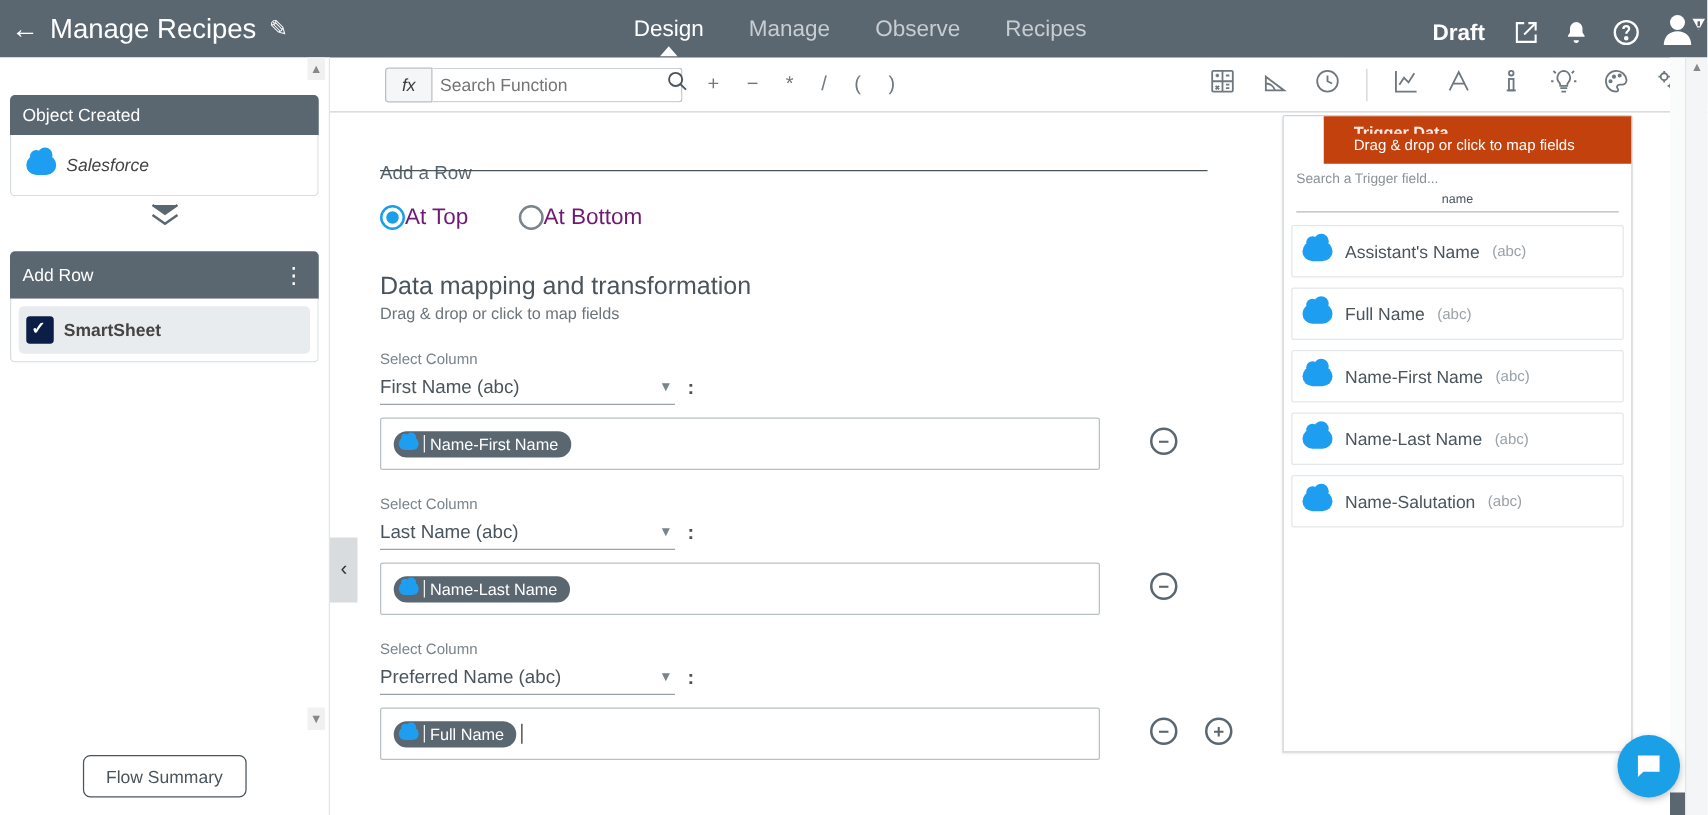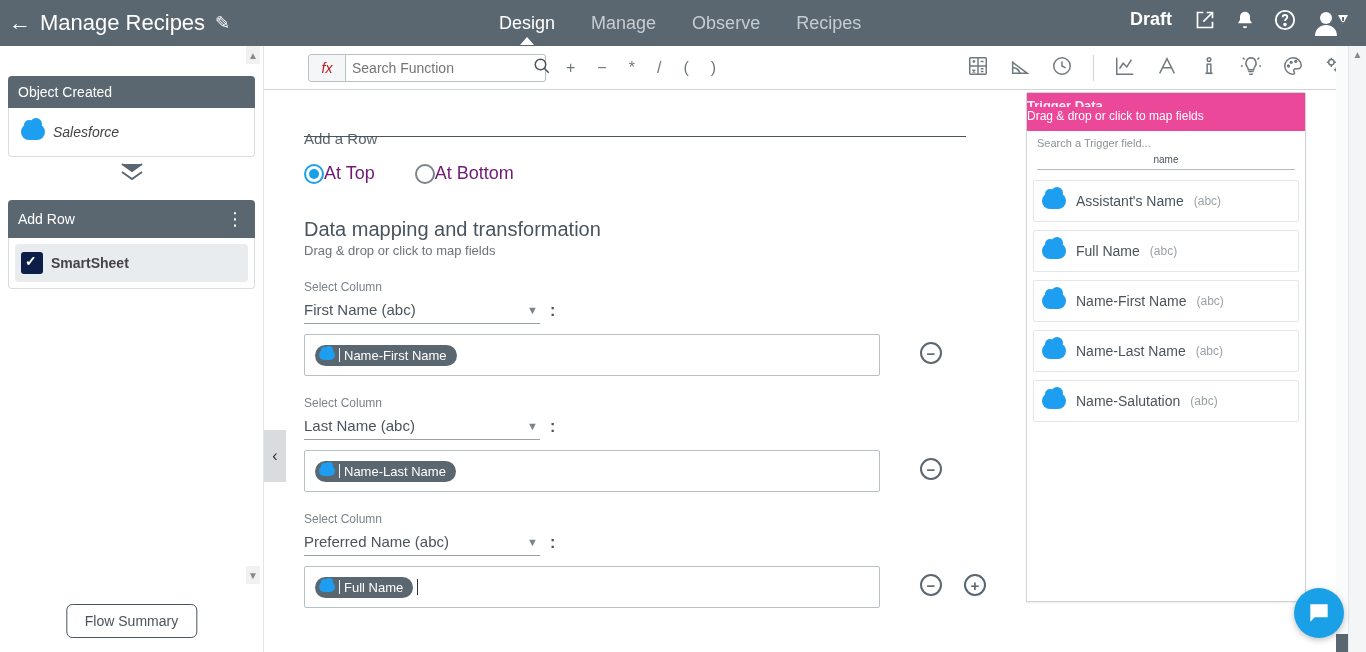--- a/index.html
+++ b/index.html
@@ -5,21 +5,21 @@
   * { box-sizing: border-box; margin: 0; padding: 0; font-family: -apple-system, BlinkMacSystemFont, "Segoe UI", Arial, sans-serif; }
   html, body { width: 1366px; height: 652px; overflow: hidden; background: #fff; }
   .topbar { height: 46px; background: #5b6770; display: flex; align-items: center; color: #fff; }
   .topbar .back { width: 40px; text-align: center; font-size: 22px; cursor: pointer; }
   .topbar .title { font-size: 22px; font-weight: 400; }
   .topbar .edit-icon { margin-left: 10px; font-size: 18px; cursor: pointer; }
   .topbar .tabs { flex: 1; display: flex; justify-content: center; gap: 28px; font-size: 18px; }
   .topbar .tab { padding: 10px 4px; color: #c6cdd2; cursor: pointer; position: relative; }
   .topbar .tab.active { color: #fff; }
   .topbar .tab.active::after { content:''; position:absolute; bottom:-1px; left:50%; transform:translateX(-50%); width:0; height:0; border-left:7px solid transparent; border-right:7px solid transparent; border-bottom:8px solid #fff; }
-  .topbar .right { display:flex; align-items:flex-start; gap:18px; padding-right:18px; }
+  .topbar .right { display:flex; align-items:flex-end; gap:18px; padding-right:2px; }
   .topbar .right .draft { font-size:18px; font-weight:600; margin-right:4px;}
   .topbar .ico { width:22px; height:22px; display:inline-flex; align-items:center; justify-content:center; cursor:pointer; font-size:20px;}
   .topbar .avatar-wrap { position:relative; width:34px; height:28px;}
 
   .left-rail { position:absolute; left:0; top:46px; width:264px; bottom:0; background:#fff; border-right:1px solid #e3e6e8; padding:8px; }
   .left-rail .mini-scroll-top, .left-rail .mini-scroll-bot { position:absolute; left:246px; width:14px; height:18px; background:#f1f1f1; display:flex; align-items:center; justify-content:center; color:#888; font-size:10px;}
   .left-rail .mini-scroll-top { top:0;}
   .left-rail .mini-scroll-bot { bottom:68px;}
 
   .panel-header { background:#5b6770; color:#fff; font-size:14px; padding:8px 10px; border-radius:4px 4px 0 0; display:flex; align-items:center; justify-content:space-between;}
@@ -31,21 +31,21 @@
   .connector-arrows { text-align:center; font-size:20px; color:#5b6770; padding:6px 0 14px; }
 
   .action-item { display:flex; align-items:center; gap:8px; padding:8px 6px; background:#e9ecef; border-radius:4px; font-size:14px; color:#444;font-weight:bold;}
   .ss-icon { width:22px; height:22px; background:#0c1e47; border-radius:3px; position:relative; flex:0 0 22px;}
   .ss-icon::after { content:'✓'; color:#fff; position:absolute; top:1px; left:4px; font-size:14px; font-weight:bold;}
 
   .flow-summary { position:absolute; bottom:14px; left:50%; transform:translateX(-50%); border:1.5px solid #4a545c; color:#4a545c; background:#fff; padding:8px 18px; border-radius:6px; font-size:14px; cursor:pointer;}
 
   .main { position:absolute; left:264px; right:0; top:46px; bottom:0; overflow:hidden; }
   .fn-bar { height:44px; border-bottom:1px solid #d0d4d7; display:flex; align-items:center; padding-left:44px;}
-  .fx { width:38px; height:28px; border:1px solid #b9c0c4; border-radius:3px 0 0 3px; display:flex; align-items:center; justify-content:center; font-style:italic; color:#b91c1c; background:#f5f6f7; font-size:14px;}
+  .fx { width:38px; height:28px; border:1px solid #b9c0c4; border-radius:3px 0 0 3px; display:flex; align-items:center; justify-content:center; font-style:italic; color:#404040; background:#f5f6f7; font-size:14px;}
   .fn-search { width:200px; height:28px; border:1px solid #b9c0c4; border-left:none; border-radius:0 3px 3px 0; display:flex; align-items:center; padding:0 6px; }
   .fn-search input { flex:1; border:none; outline:none; font-size:14px; color:#555; background:transparent;}
   .fn-search .mag { color:#555; font-size:16px;}
   .ops { display:flex; gap:22px; margin-left:20px; color:#6f787e; font-size:16px;}
   .tool-icons { margin-left:auto; display:flex; gap:20px; padding-right:20px; color:#6f787e; align-items:center;}
   .tool-icons .divider { width:1px; height:26px; background:#cfd4d7; }
 
   .canvas { position:absolute; left:0; right:0; top:44px; bottom:0; padding:14px 60px 20px 40px; overflow-y:auto; color:#4a545c;}
   .bottom-line { position:absolute; left:40px; right:400px; top:46px; height:1px; background:#4a545c; }
   .add-row-label { font-size:15px; margin:26px 0 16px; color:#5a646b;}
@@ -69,21 +69,21 @@
   .chip .mini-cloud::before{content:'';position:absolute;left:2px;top:-3px;width:6px;height:6px;background:#1e9ef0;border-radius:50%;}
   .chip .mini-cloud::after{content:'';position:absolute;right:2px;top:-4px;width:8px;height:8px;background:#1e9ef0;border-radius:50%;}
   .chip .bar { width:1px; height:14px; background:#fff; opacity:.9;}
   .row-actions { position:absolute; left:616px; display:flex; gap:22px; align-items:center;}
   .circle-btn { width:22px; height:22px; border:2px solid #5b6770; border-radius:50%; display:flex; align-items:center; justify-content:center; color:#5b6770; font-size:15px; font-weight:bold; cursor:pointer;}
 
   .collapse-tab { position:absolute; left:264px; top:430px; width:22px; height:52px; background:#d9dcde; display:flex; align-items:center; justify-content:center; color:#333; font-size:16px; cursor:pointer; z-index:5;}
 
   
   .tdata { position:absolute; right:60px; top:46px; width:280px; border:1px solid #cfd4d7; border-radius:2px 2px 0 0; background:#fff; z-index:3; box-shadow:0 1px 2px rgba(0,0,0,.08);}
-  .tdata-head { background:#ec4899; color:#fff; padding:6px 0 8px;}
+  .tdata-head { background:#c2410c; color:#fff; padding:6px 24px 8px;margin-left:32px;}
   .tdata-head .t-title { font-size:13px; font-weight:600; line-height:1; opacity:.9; margin-bottom:2px; height:8px; overflow:hidden;}
   .tdata-head .t-sub { font-size:12px; }
   .tdata .search-row { padding:6px 10px 2px;}
   .tdata .search-row .lab { font-size:11px; color:#8a9298;}
   .tdata .search-row input { width:100%; border:none; border-bottom:1px solid #b5bcc0; outline:none; font-size:10px; padding:2px 0 4px; color:#4a545c; background:transparent;text-align:center;}
   .tdata .list { padding:8px 6px 18px;}
   .tdata .field { display:flex; align-items:center; gap:10px; padding:12px 8px; border:1px solid #e3e7ea; border-radius:2px; margin-bottom:8px; font-size:14px; color:#4a545c; cursor:grab;}
   .tdata .type { color:#9aa2a7; font-size:12px;}
   .tdata { height:510px; }
 

